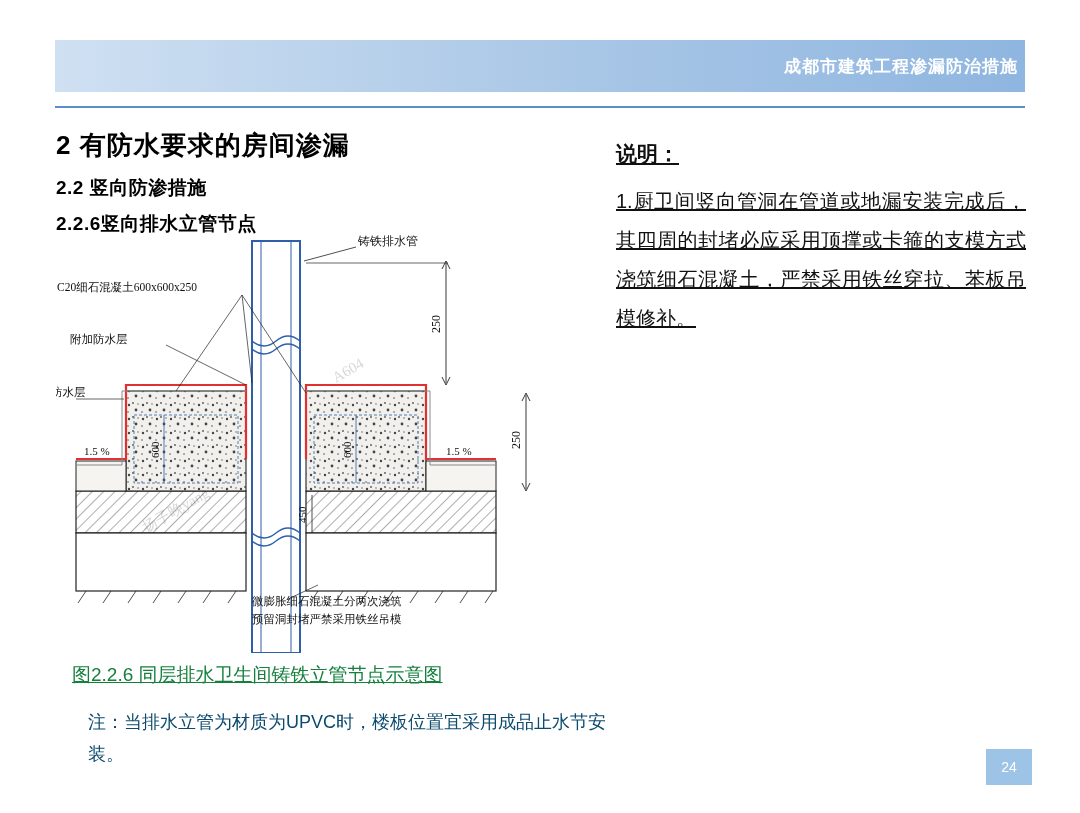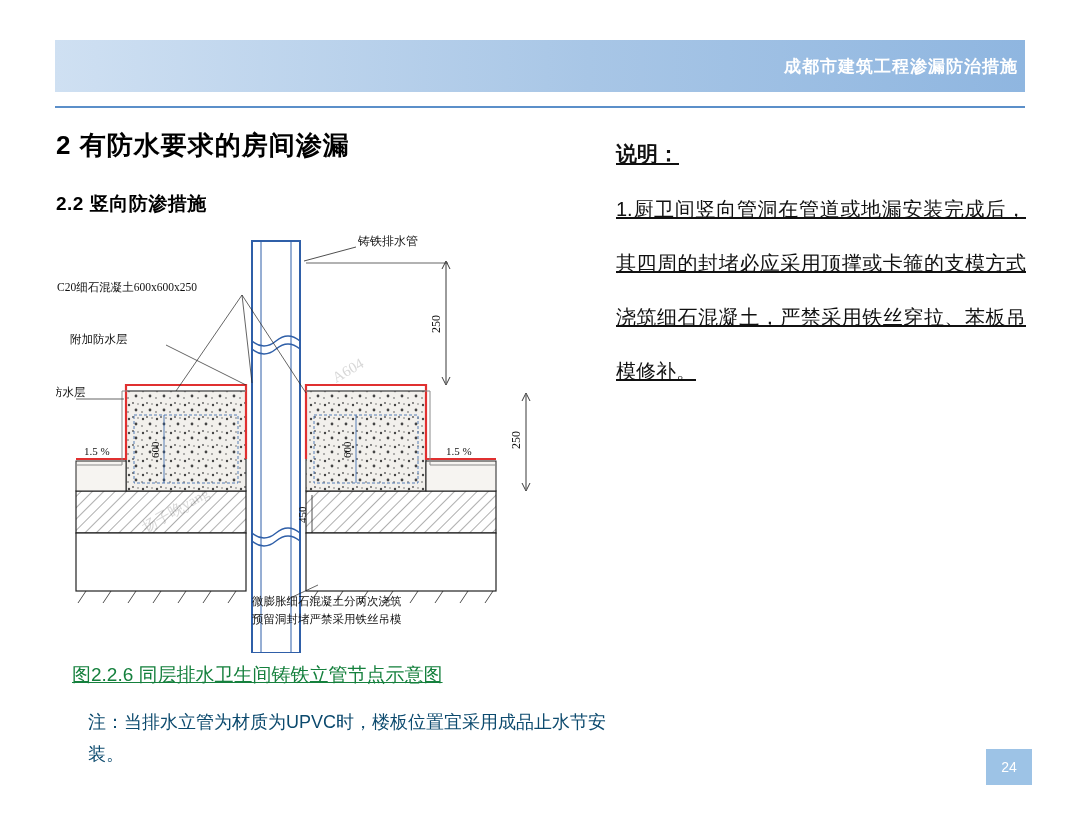--- a/index.html
+++ b/index.html
@@ -51,21 +51,21 @@
   .left-col {
     position: absolute;
     left: 56px;
     top: 128px;
     width: 545px;
   }
   .h1 {
     font-size: 26px;
     font-weight: bold;
     color: #000000;
-    margin: 0 0 28px 0;
+    margin: 0 0 12px 0;
     letter-spacing: 1px;
   }
   .h2 {
     font-size: 19px;
     font-weight: bold;
     color: #000000;
     margin: 2px 0 10px 0;
     letter-spacing: 0.5px;
   }
   .h3 {
@@ -112,21 +112,21 @@
     width: 410px;
     text-decoration: underline;
   }
   .right-title {
     font-size: 21px;
     font-weight: bold;
     margin: 0 0 14px 0;
   }
   .right-col p {
     font-size: 20px;
-    line-height: 54px;
+    line-height: 39px;
     margin: 0;
     color: #111111;
     text-align: justify;
   }
   
   .page-badge {
     position: absolute;
     right: 48px;
     bottom: 28px;
     width: 46px;
@@ -150,20 +150,21 @@
 
 <div class="slide">
 
   <div class="header-band"></div>
   <div class="header-title">成都市建筑工程渗漏防治措施</div>
   <div class="header-rule"></div>
 
   <div class="left-col">
     <h1 class="h1">2 有防水要求的房间渗漏</h1>
     <h2 class="h2">2.2 竖向防渗措施</h2>
+    <h3 class="h3">2.2.6竖向排水立管节点</h3>
   </div>
 
   <div class="figure-wrap">
     <svg width="560" height="420" viewBox="0 0 560 420" xmlns="http://www.w3.org/2000/svg">
       <defs>
         <pattern id="hatch" width="8" height="8" patternUnits="userSpaceOnUse" patternTransform="rotate(45)">
           <line x1="0" y1="0" x2="0" y2="8" stroke="#333" stroke-width="0.8"></line>
         </pattern>
         <pattern id="concrete" width="14" height="14" patternUnits="userSpaceOnUse">
           <rect width="14" height="14" fill="#f2f0ec"></rect>

